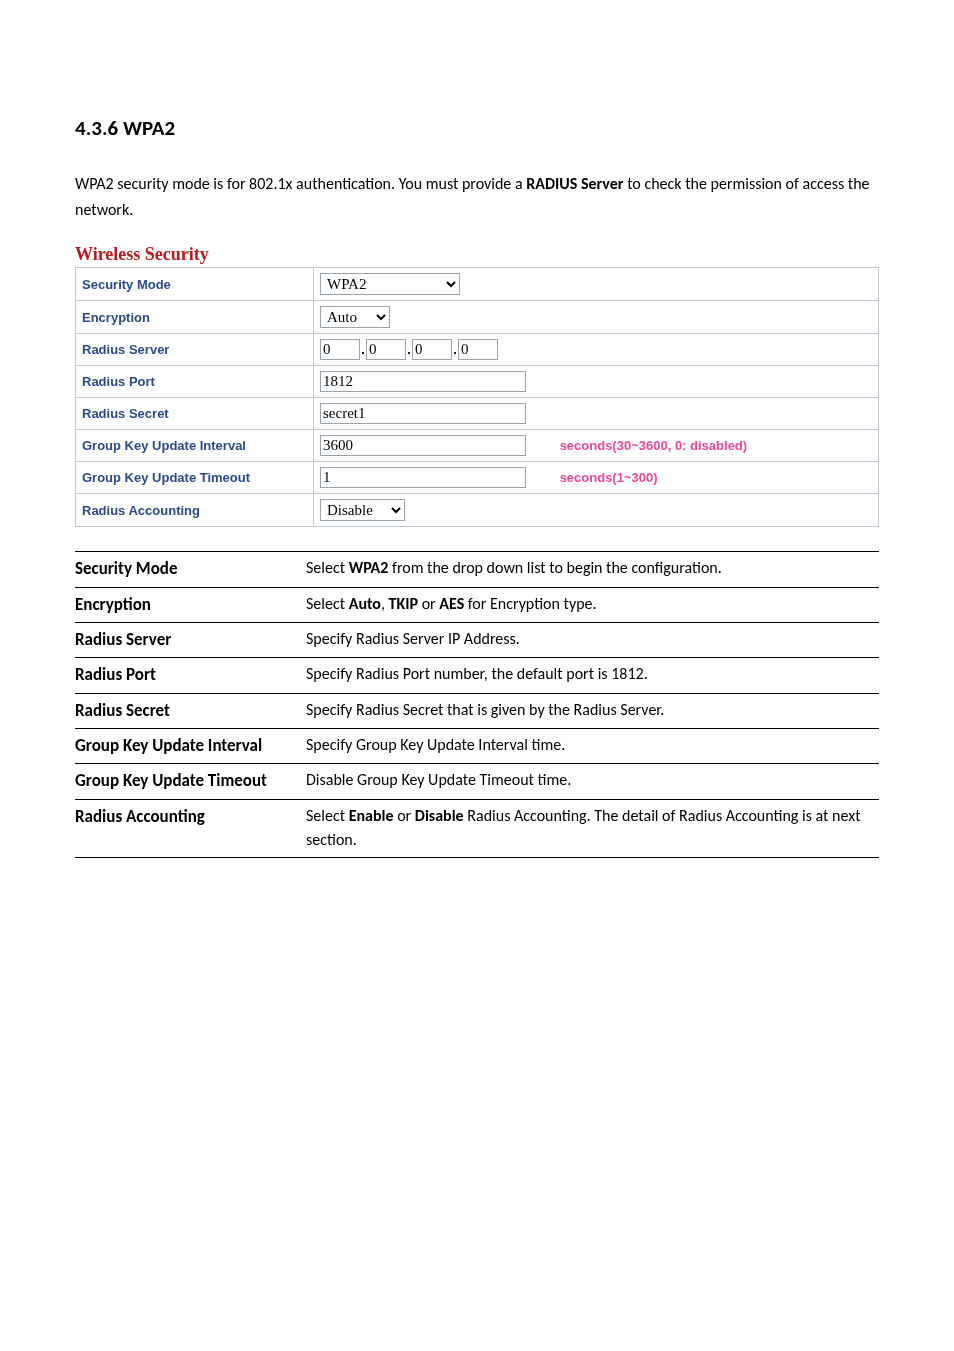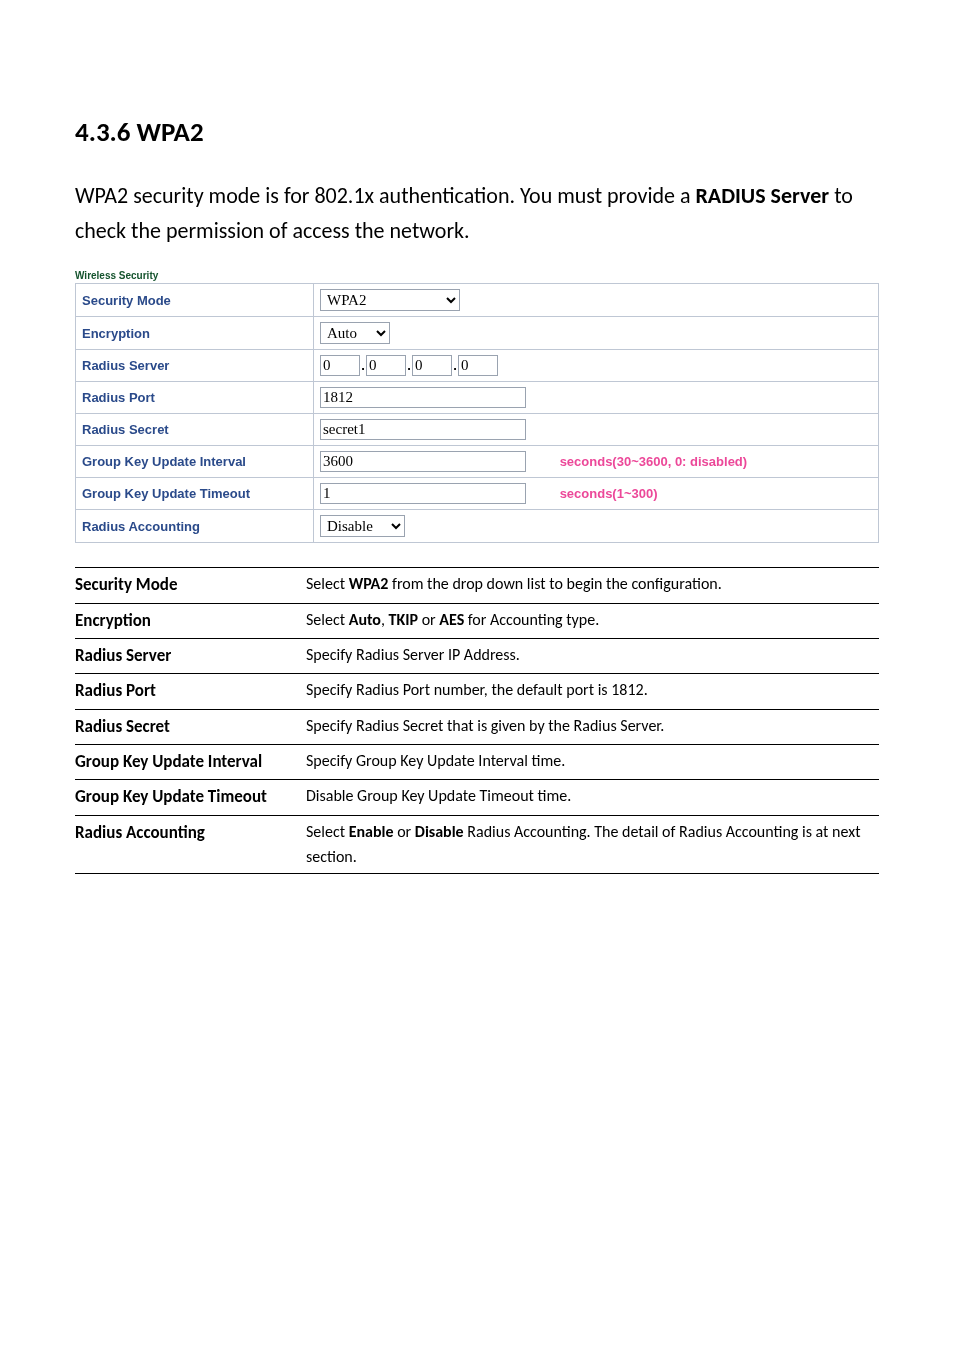--- a/index.html
+++ b/index.html
@@ -5,37 +5,37 @@
   body {
     margin: 0;
     padding: 75px 75px 40px 75px;
     font-family: Calibri, Arial, sans-serif;
     color: #000;
     width: 954px;
     box-sizing: border-box;
     background: #fff;
   }
   h2 {
-    font-size: 27px;
+    font-size: 21px;
     font-weight: bold;
     margin: 40px 0 30px 0;
   }
   p.intro {
-    font-size: 22px;
+    font-size: 16px;
     line-height: 1.6;
     margin-bottom: 22px;
   }
   .bold { font-weight: bold; }
 
   
   .section-heading {
-    color: #14532d;
-    font-family: Liberation Sans, sans-serif;
-    font-weight: bold;
-    font-size: 10px;
+    color: #b91c1c;
+    font-family: Liberation Serif, serif;
+    font-weight: bold;
+    font-size: 18px;
     margin-bottom: 2px;
   }
   table.form {
     border-collapse: collapse;
     width: 100%;
     font-family: Tahoma, Arial, sans-serif;
     font-size: 13px;
     border: 1px solid #bfc7d4;
   }
   table.form td {
@@ -173,21 +173,21 @@
   </table>
 
 <table class="desc">
   <tbody id="desc-body">
       <tr>
         <td class="term">Security Mode</td>
         <td><span>Select </span><span class="bold">WPA2</span><span> from the drop down list to begin the configuration.</span></td>
       </tr>
       <tr>
         <td class="term">Encryption</td>
-        <td><span>Select </span><span class="bold">Auto</span><span>, </span><span class="bold">TKIP</span><span> or </span><span class="bold">AES</span><span> for Accounting type.</span></td>
+        <td><span>Select </span><span class="bold">Auto</span><span>, </span><span class="bold">TKIP</span><span> or </span><span class="bold">AES</span><span> for Encryption type.</span></td>
       </tr>
       <tr>
         <td class="term">Radius Server</td>
         <td><span>Specify Radius Server IP Address.</span></td>
       </tr>
       <tr>
         <td class="term">Radius Port</td>
         <td><span>Specify Radius Port number, the default port is 1812.</span></td>
       </tr>
       <tr>

